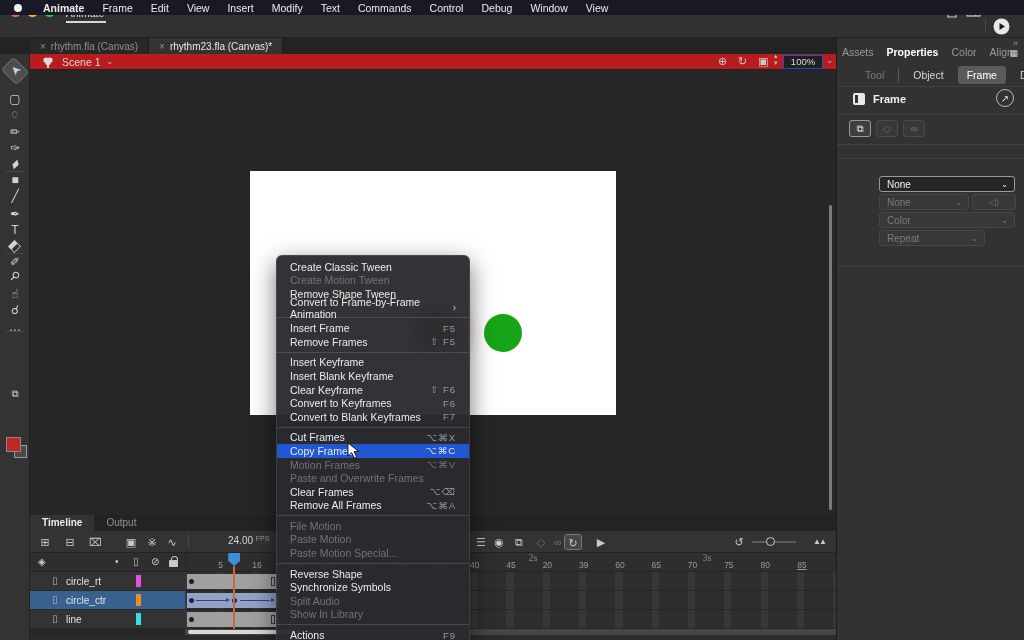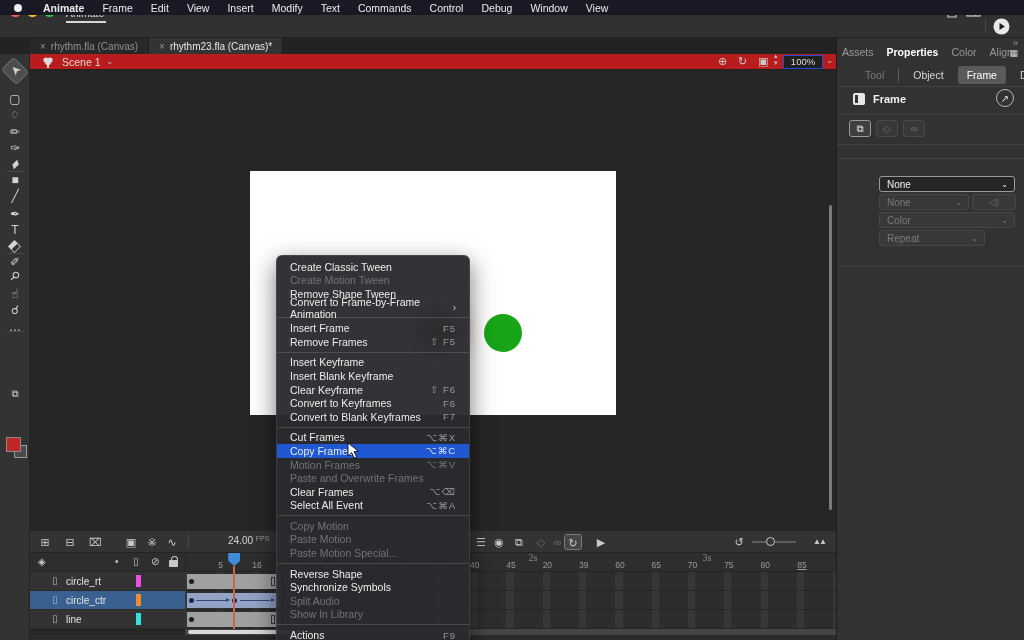--- a/index.html
+++ b/index.html
@@ -277,20 +277,24 @@
       <span class="ch">⌄</span>
     </div>
     <div class="dd dim" style="left:42px; top:192px; width:106px;">
       <span>Repeat</span>
       <span class="ch">⌄</span>
     </div>
 
     <div class="rp-div" style="top:228px;"></div>
   </div>
 
+  <div id="tl-tabsbar" class="abs">
+      <span class="tl-tab on">Timeline</span>
+      <span class="tl-tab">Output</span>
+    </div>
   <div id="tl-toolbar" class="abs">
     <div id="fps-wrap">
       <span>24.00</span>
       <span class="unit">FPS</span>
       <span class="fv">13</span>
       <span class="unit">F</span>
     </div>
     <div id="tl-slider-track"></div>
     <div id="tl-slider-knob"></div>
   <span class="tli" style="left: 6px;">⊞</span>
@@ -440,26 +444,26 @@
         <span class="sc">⌥⌘V</span>
       </div>
       <div class="cmi dis">
         <span>Paste and Overwrite Frames</span>
       </div>
       <div class="cmi">
         <span>Clear Frames</span>
         <span class="sc">⌥⌫</span>
       </div>
       <div class="cmi">
-        <span>Select All Event</span>
+        <span>Remove All Frames</span>
         <span class="sc">⌥⌘A</span>
       </div>
       <div class="csep"></div>
       <div class="cmi dis">
-        <span>Copy Motion</span>
+        <span>File Motion</span>
       </div>
       <div class="cmi dis">
         <span>Paste Motion</span>
       </div>
       <div class="cmi dis">
         <span>Paste Motion Special...</span>
       </div>
       <div class="csep"></div>
       <div class="cmi">
         <span>Reverse Shape</span>

